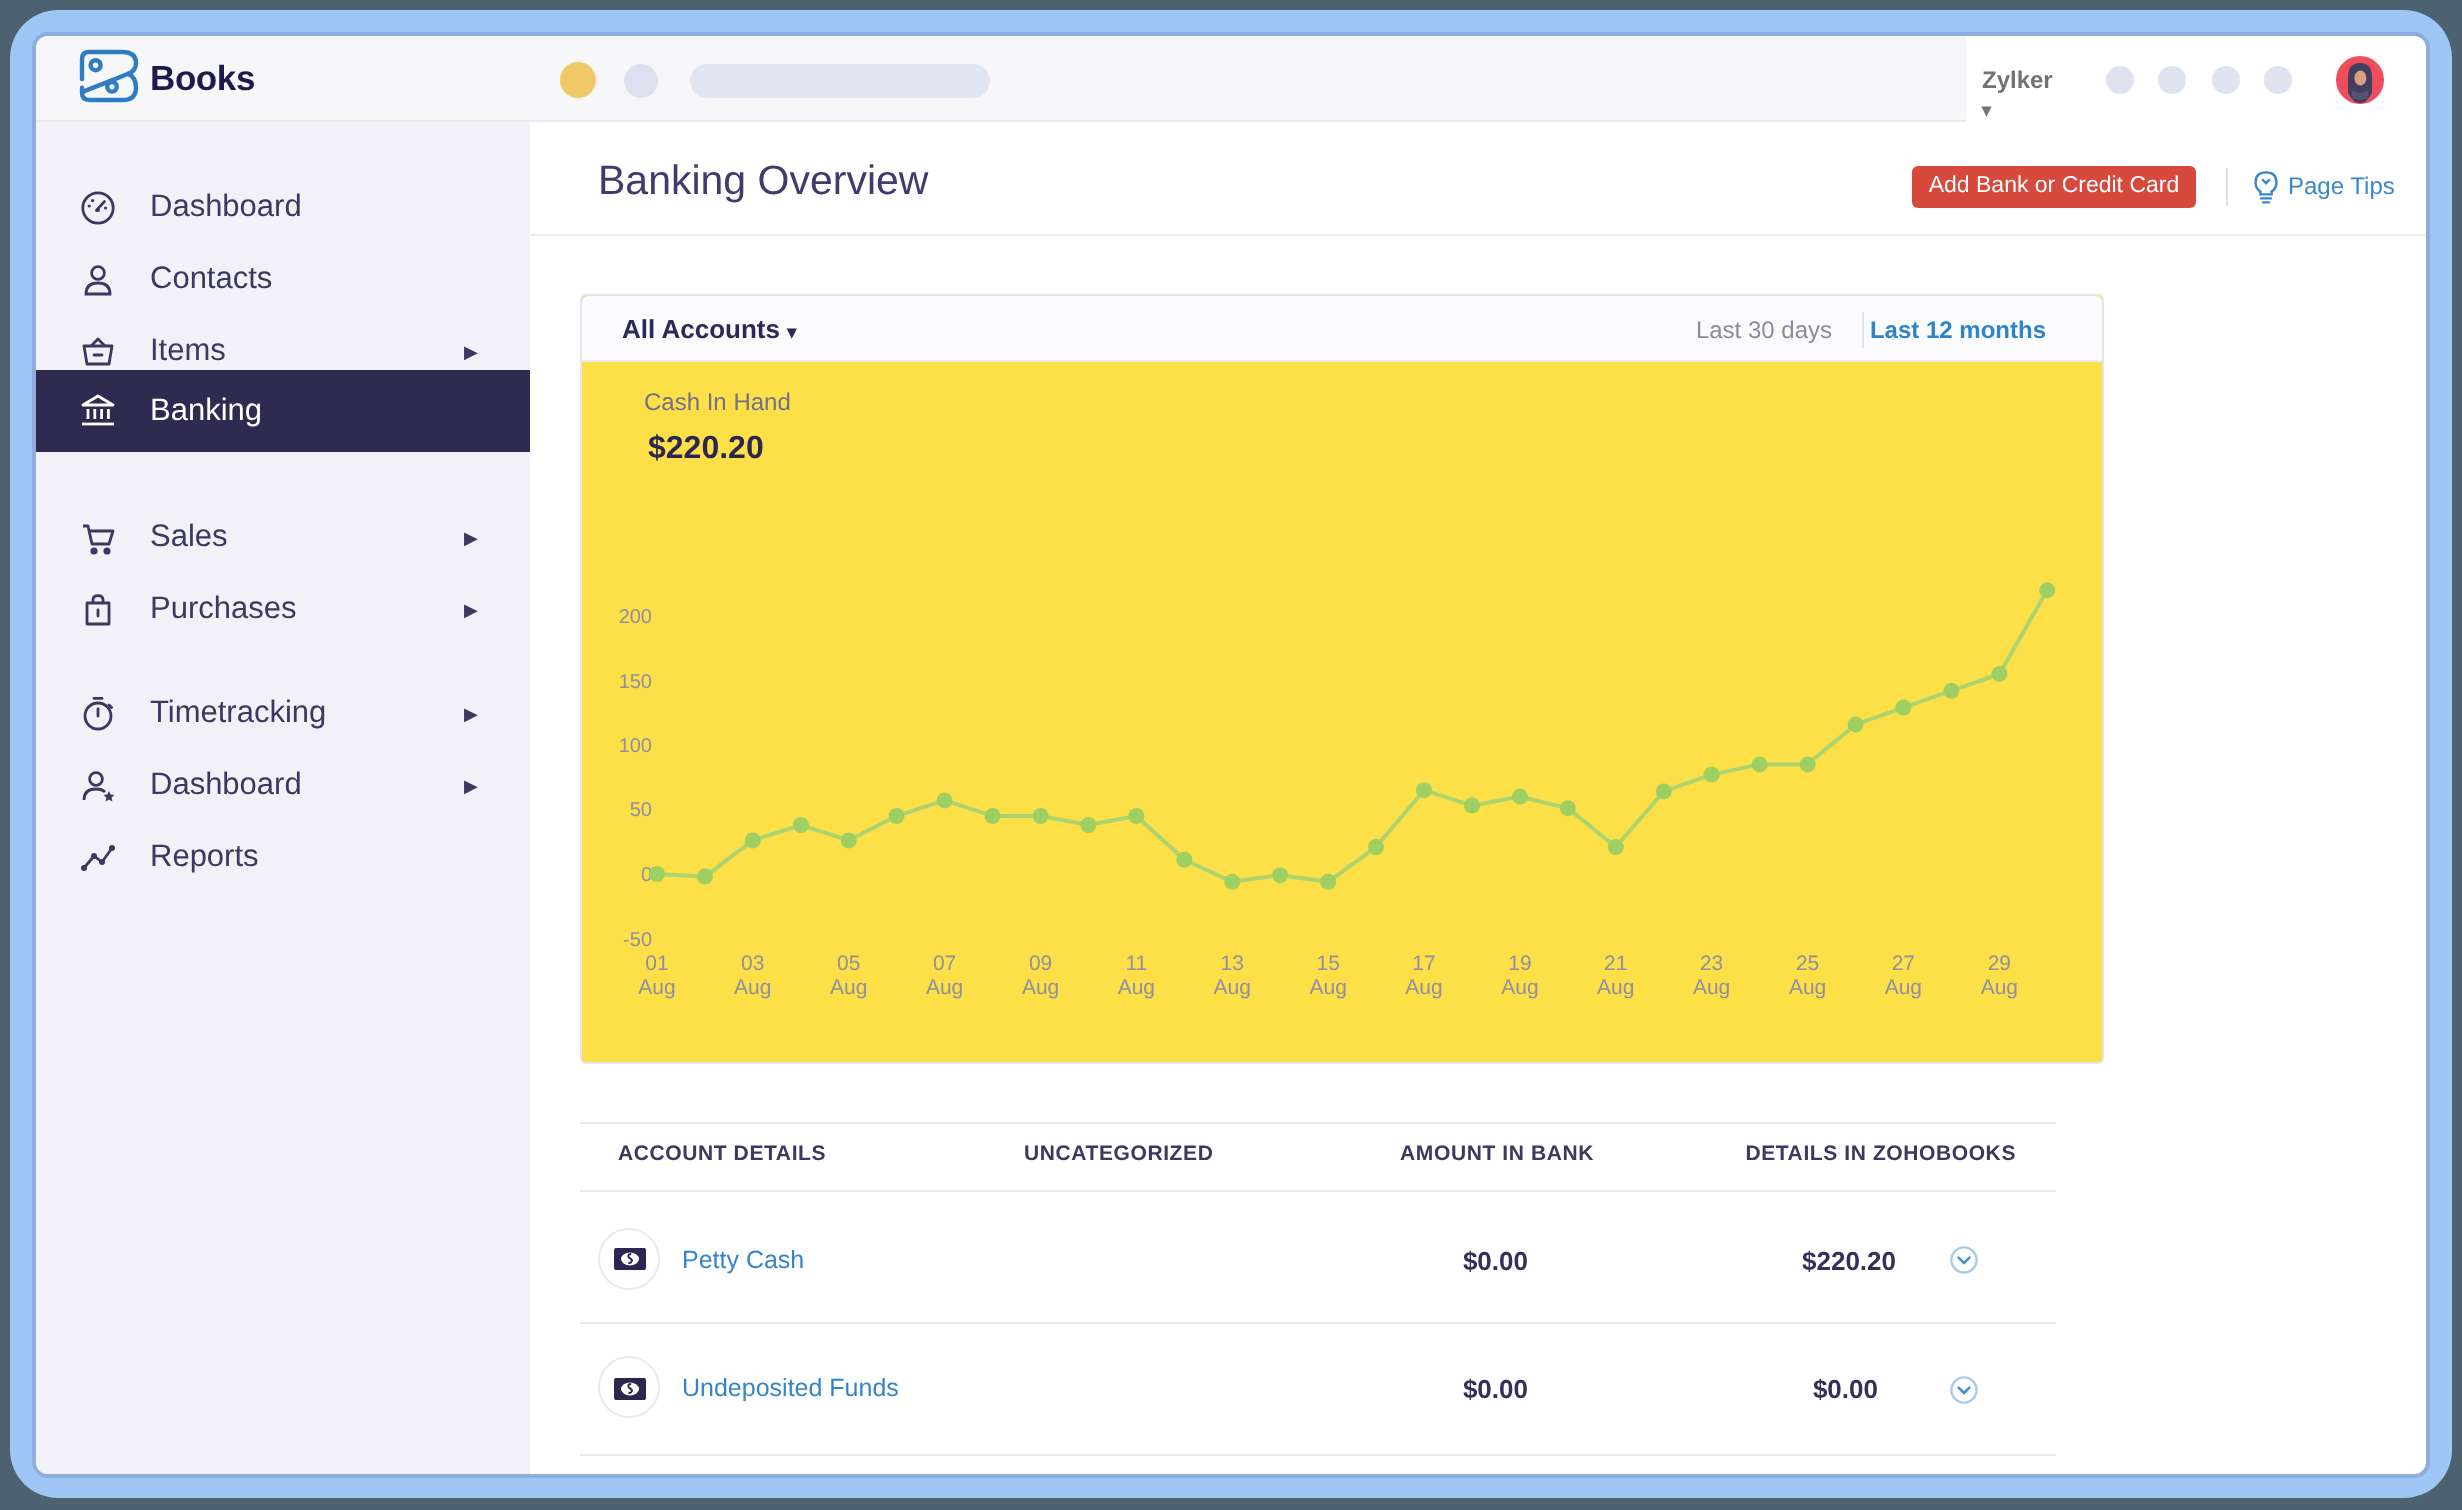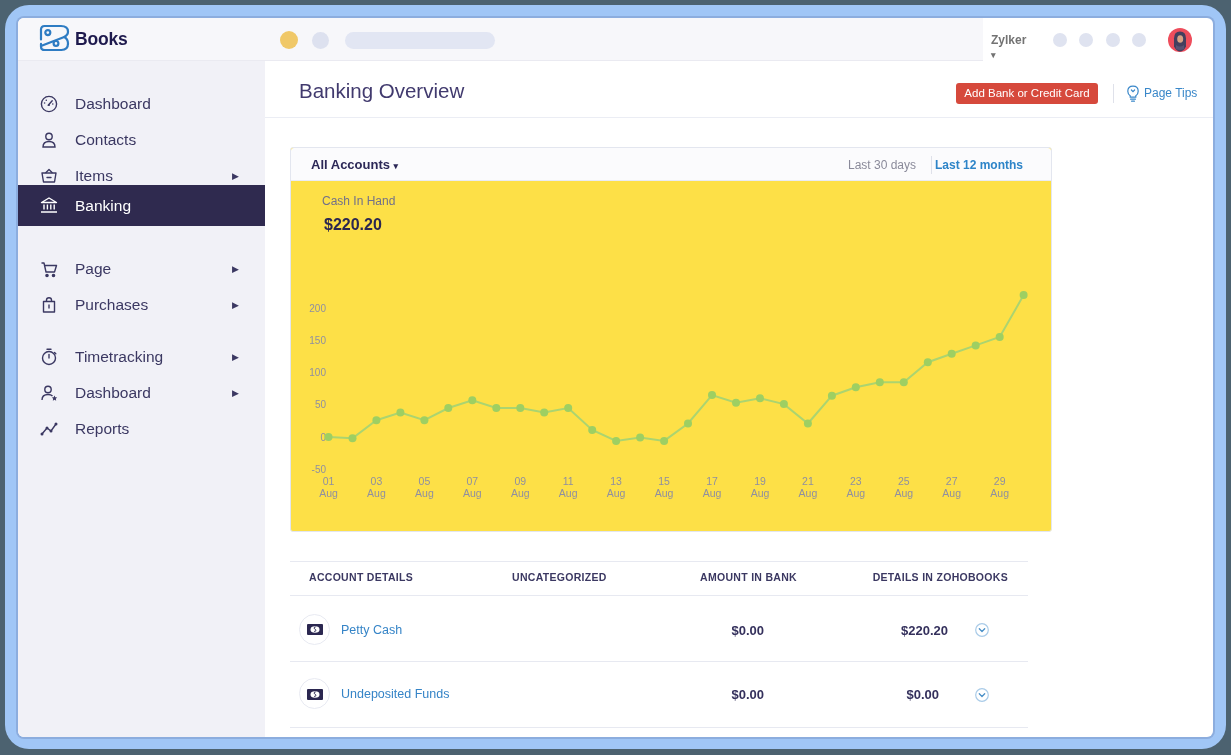--- a/index.html
+++ b/index.html
@@ -119,21 +119,21 @@
     <div class="lab">Banking</div>
   </div>
   <div class="mi" style="top:233px;">
     <svg class="ic" viewBox="0 0 20 20">
         <g fill="none" stroke="#3b3862" stroke-width="1.4" stroke-linejoin="round">
           <path d="M2.5,4 L5,4 L7,13 L15.5,13 L17.5,6.5 L6,6.5"></path>
           <circle cx="8" cy="16.5" r="1.1" fill="#3b3862"></circle>
           <circle cx="14.5" cy="16.5" r="1.1" fill="#3b3862"></circle>
         </g>
       </svg>
-    <div class="lab">Page</div>
+    <div class="lab">Sales</div>
       <div class="arr">▶</div>
   </div>
   <div class="mi" style="top:269px;">
     <svg class="ic" viewBox="0 0 20 20">
         <g fill="none" stroke="#3b3862" stroke-width="1.4" stroke-linejoin="round">
           <path d="M4.5,6.5 L15.5,6.5 L15.5,17 L4.5,17 Z"></path>
           <path d="M7.5,6.5 L7.5,5 Q7.5,2.8 10,2.8 Q12.5,2.8 12.5,5 L12.5,6.5"></path>
           <path d="M10,10 L10,13" stroke-linecap="round"></path>
         </g>
       </svg>

